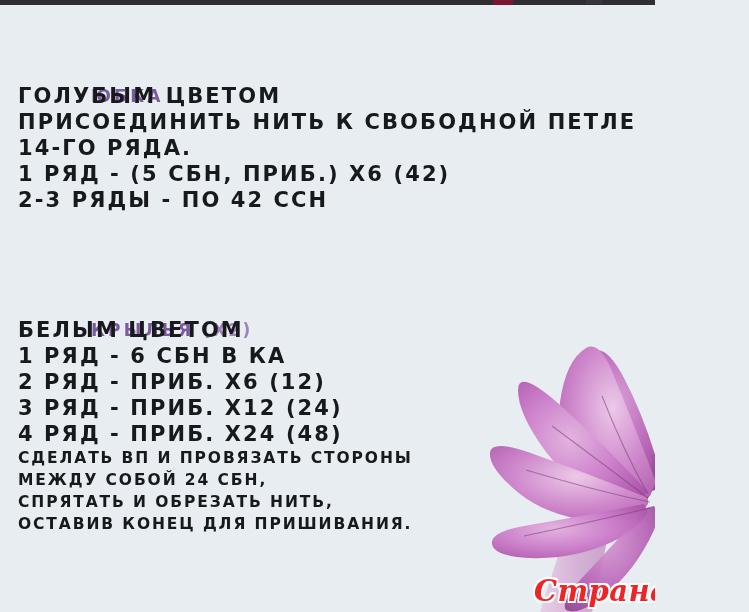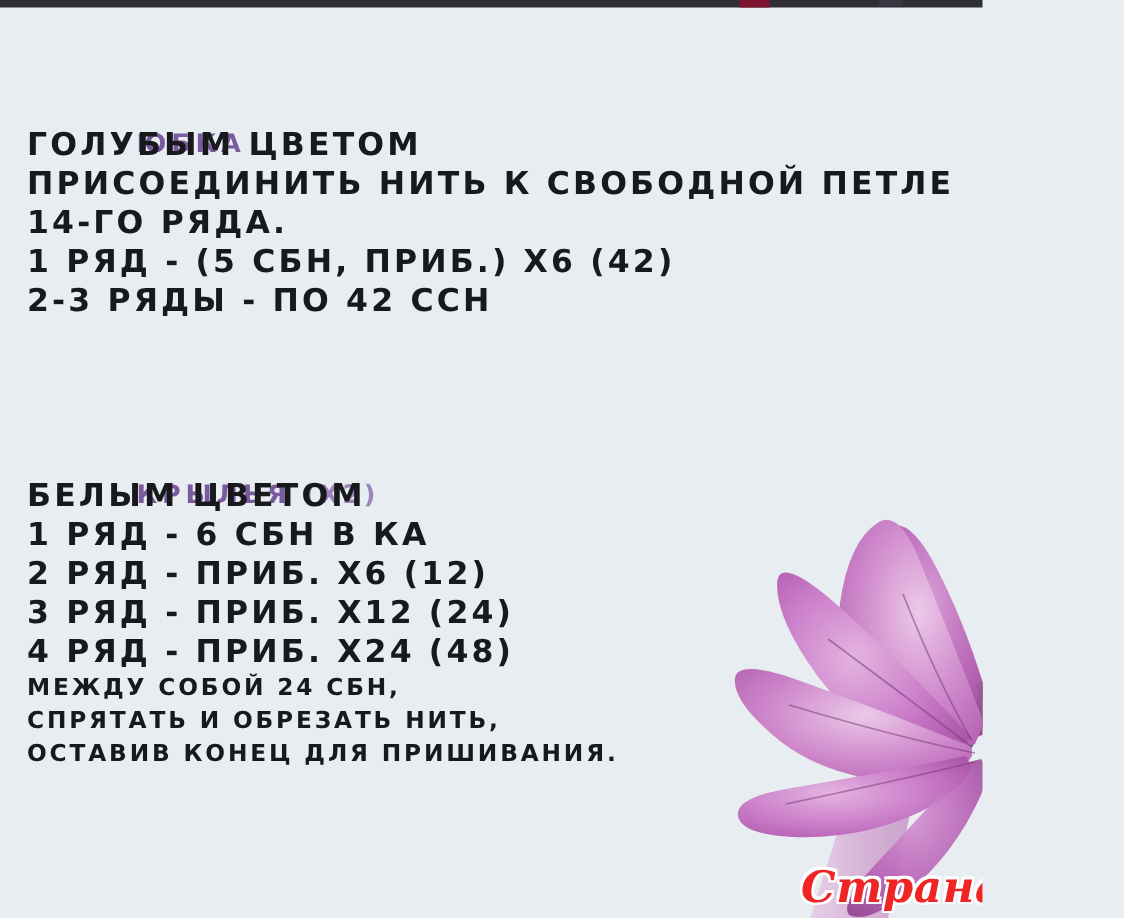--- a/index.html
+++ b/index.html
@@ -230,20 +230,21 @@
 
     <div class="block" id="block-wings">
       <div class="line heading">
         <span>КРЫЛЬЯ</span><span class="suffix"> (Х2)</span>
       </div>
       <div class="line">БЕЛЫМ ЦВЕТОМ</div>
       <div class="line">1 РЯД - 6 СБН В КА</div>
       <div class="line">2 РЯД - ПРИБ. Х6 (12)</div>
       <div class="line">3 РЯД - ПРИБ. Х12 (24)</div>
       <div class="line">4 РЯД - ПРИБ. Х24 (48)</div>
+      <div class="line small">СДЕЛАТЬ ВП И ПРОВЯЗАТЬ СТОРОНЫ</div>
       <div class="line small">МЕЖДУ СОБОЙ 24 СБН,</div>
       <div class="line small">СПРЯТАТЬ И ОБРЕЗАТЬ НИТЬ,</div>
       <div class="line small">ОСТАВИВ КОНЕЦ ДЛЯ ПРИШИВАНИЯ.</div>
     </div>
 
   </div>
 
   <div class="watermark">Страна Мам .ру</div>
 
   <div class="top-strip">

